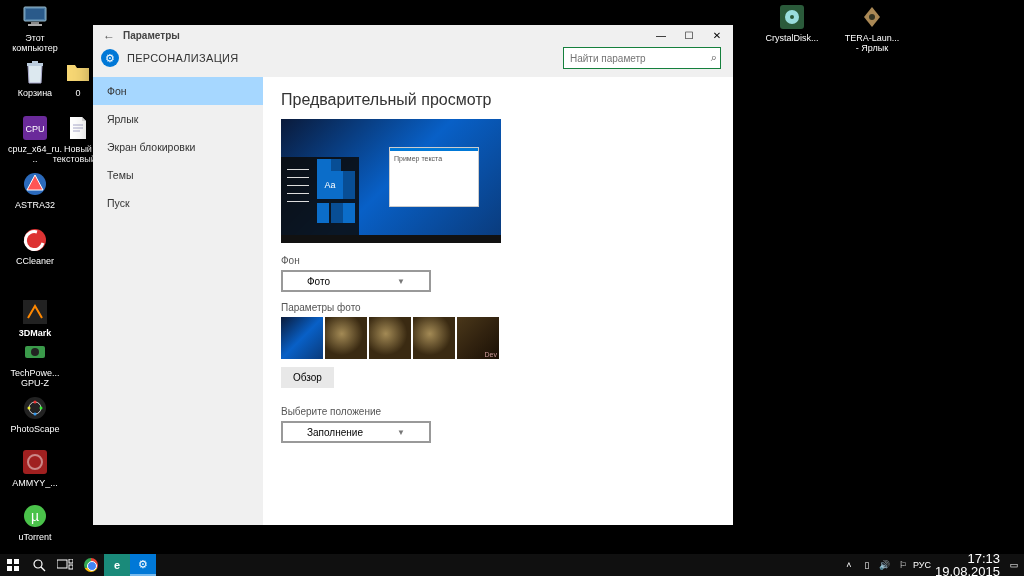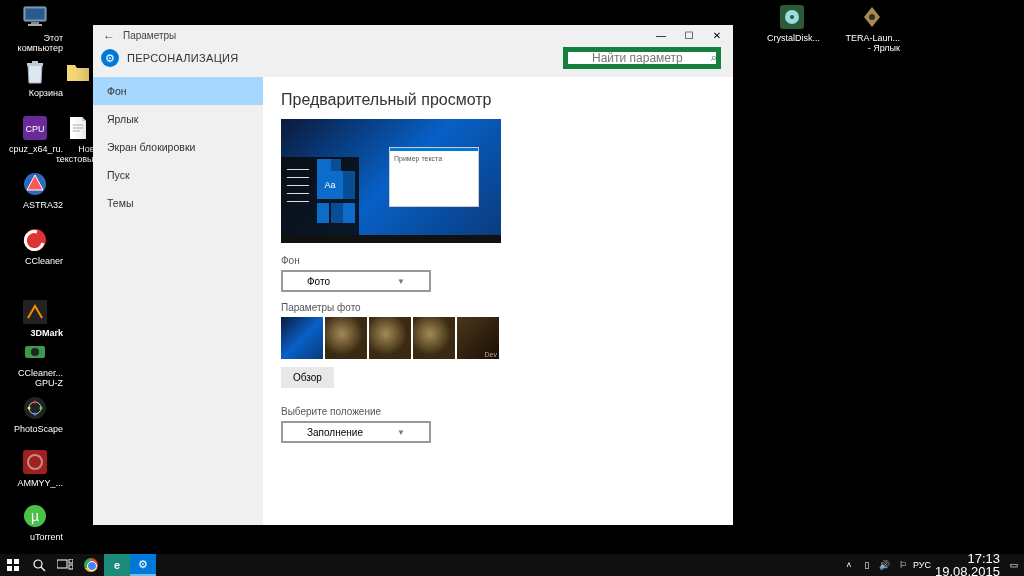--- a/index.html
+++ b/index.html
@@ -1,51 +1,51 @@
 <!DOCTYPE html>
 <html><head>
 <meta charset="utf-8">
 <style>
   * { margin: 0; padding: 0; box-sizing: border-box; font-family: "Segoe UI", Arial, sans-serif; }
   body { width: 1024px; height: 576px; background: #000; overflow: hidden; position: relative; }
 
   
   .desktop-icon {
-    position: absolute; width: 60px; text-align: right; cursor: pointer;
+    position: absolute; width: 60px; text-align: center; cursor: pointer;
     color: #fff; font-size: 9px; line-height: 1.15;
   }
   .desktop-icon .ic-img { width: 28px; height: 28px; margin: 0 auto 2px; display: flex; align-items:center; justify-content:center; }
   .desktop-icon .label { overflow-wrap: break-word; padding: 0 2px; }
 
   
   .settings-window {
     position: absolute; left: 93px; top: 25px; width: 640px; height: 500px;
     background: #f0f0f0; display: flex; flex-direction: column;
     box-shadow: 0 5px 20px rgba(0,0,0,0.4);
   }
   .titlebar {
     height: 20px; display: flex; align-items: center; padding: 0 2px;
     background: #f0f0f0;
   }
   .back-btn { width: 28px; height: 20px; display: flex; align-items:center; justify-content:center; cursor:pointer; font-size:12px; color:#555;}
-  .title { font-size: 10px; color: #444; }
+  .title { font-size: 10px; color: #444; font-weight: bold; }
   .win-btns { display: flex; margin-left: auto; }
   .win-btn { width: 28px; height: 20px; display:flex; align-items:center; justify-content:center; cursor:pointer; font-size:10px; }
 
   .header-row {
     display:flex; align-items:center; justify-content: space-between;
     padding: 2px 12px 8px 8px; background:#f0f0f0;
   }
   .header-left { display:flex; align-items:center; gap:8px; }
   .gear-circle { width:18px; height:18px; border-radius:50%; background:#0078d7; display:flex; align-items:center; justify-content:center; color:#fff; font-size:11px;}
   .header-title { font-size: 11px; letter-spacing: 0.3px; color:#333; }
   .search-wrap { position: relative; }
   .search-input {
-    width: 158px; height: 22px; border: 5px solid #15803d; background:#fff;
-    font-size: 12px; padding: 0 22px 0 24px;
+    width: 158px; height: 22px; border: 1px solid #15803d; background:#fff;
+    font-size: 10px; padding: 0 22px 0 6px;
   }
   .search-mag {
     position:absolute; right:4px; top:4px; font-size:11px; color:#555;
   }
 
   .body-row { display:flex; flex:1; min-height:0; }
   .sidebar { width: 170px; background:#f0f0f0; }
   .side-item {
     padding: 8px 14px; font-size: 10.5px; color:#333; cursor:pointer;
   }
@@ -186,21 +186,21 @@
   <div class="label">3DMark</div>
 </div>
 
 <div class="desktop-icon" style="left:5px; top:338px;">
   <div class="ic-img">
     <svg width="24" height="24">
         <rect x="2" y="6" width="20" height="12" rx="2" fill="#3a9a4a"></rect>
         <circle cx="12" cy="12" r="4" fill="#222"></circle>
       </svg>
   </div>
-  <div class="label">CCleaner... GPU-Z</div>
+  <div class="label">TechPowe... GPU-Z</div>
 </div>
 
 <div class="desktop-icon" style="left:5px; top:394px;">
   <div class="ic-img">
     <svg width="24" height="24">
         <circle cx="12" cy="12" r="11" fill="#222"></circle>
         <circle cx="12" cy="12" r="6" fill="none" stroke="#ccc" stroke-width="1"></circle>
         <circle cx="12" cy="6" r="1.5" fill="#e33"></circle>
         <circle cx="18" cy="12" r="1.5" fill="#3e3"></circle>
         <circle cx="12" cy="18" r="1.5" fill="#39e"></circle>
@@ -293,22 +293,22 @@
       <input class="search-input" placeholder="Найти параметр" style="">
       <div class="search-mag">⌕</div>
     </div>
   </div>
 
   <div class="body-row">
     <div class="sidebar">
       <div class="side-item active">Фон</div>
       <div class="side-item">Ярлык</div>
       <div class="side-item">Экран блокировки</div>
+      <div class="side-item">Темы</div>
       <div class="side-item">Пуск</div>
-      <div class="side-item">Темы</div>
     </div>
 
     <div class="content">
       <div class="sec-h1">Предварительный просмотр</div>
 
       <div class="preview">
         <div class="start-panel">
           <div class="mini-line" style="top:12px;"></div>
           <div class="mini-line" style="top:20px;"></div>
           <div class="mini-line" style="top:28px;"></div>

